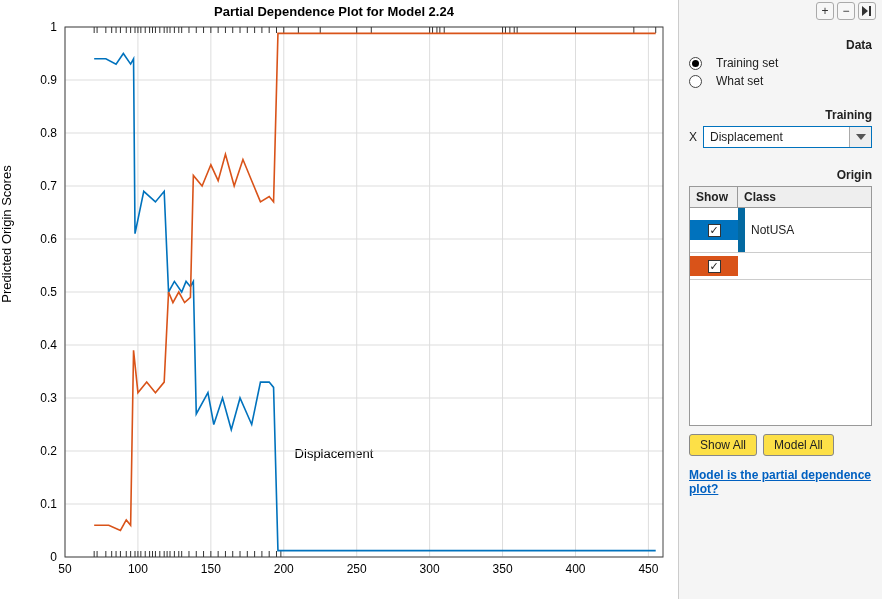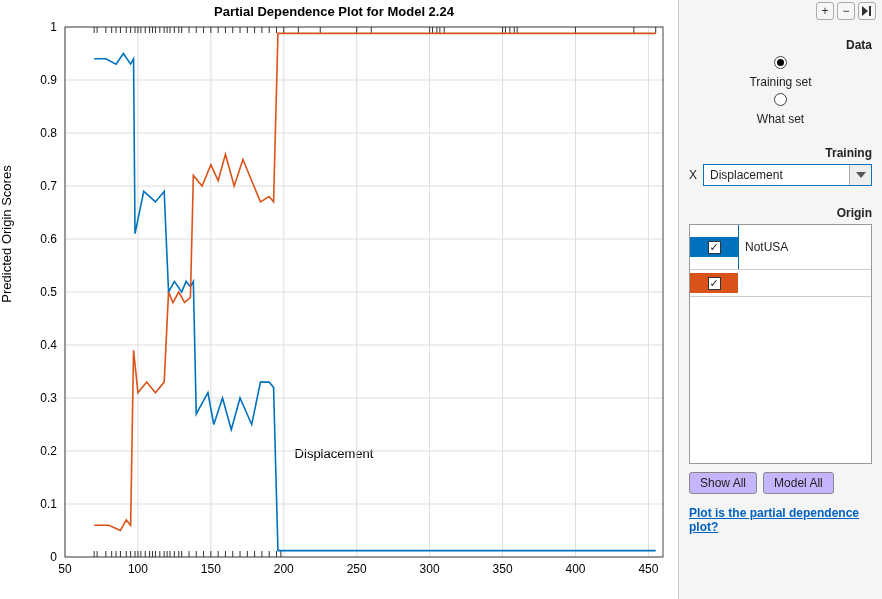--- a/index.html
+++ b/index.html
@@ -73,21 +73,21 @@
     width:18px;height:18px;
     border:1px solid #aaa;
     border-radius:3px;
     background:#f7f7f7;
     display:flex;align-items:center;justify-content:center;
     font-size:12px;
     cursor:pointer;
     color:#333;
   }
   .section-label { font-weight: bold; margin-top: 20px; margin-bottom: 4px; font-size:12px;text-align:right; }
-  .radio-row { display:flex; align-items:center; gap:6px; margin:4px 0;flex-direction:column; }
+  .radio-row { display:flex; align-items:center; gap:14px; margin:4px 0; }
   .radio {
     width:13px;height:13px;border:1px solid #444;border-radius:50%;
     display:inline-flex;align-items:center;justify-content:center;
     background:#fff;
   }
   .radio.checked::after { content:""; width:7px;height:7px;background:#000;border-radius:50%; }
   .feat-row { display:flex; align-items:center; gap:6px; }
   .feat-x { font-size:12px; }
   .feat-select {
     flex:1; display:flex; align-items:stretch;
@@ -106,25 +106,25 @@
   .classes-head .c1 { width:48px; padding:3px 6px; border-right:1px solid #999; }
   .classes-head .c2 { flex:1; padding:3px 6px; }
   .class-row { display:flex; border-bottom:1px solid #ccc; }
   .class-swatch { width:48px; display:flex; align-items:center; justify-content:center; padding:3px 0; }
   .swatch-box { width:100%; height:20px; display:flex;align-items:center;justify-content:center; }
   .chk {
     width:13px;height:13px;border:1px solid #333;background:#fff;
     display:inline-flex;align-items:center;justify-content:center;
     font-size:11px;line-height:1;
   }
-  .class-name { flex:1; padding:15px 6px; border-left:1px solid #0369a1; display:flex;align-items:center; }
+  .class-name { flex:1; padding:15px 6px; border-left:7px solid #0369a1; display:flex;align-items:center; }
   .btn-row { display:flex; gap:6px; margin-top:8px; }
   .btn {
     border:1px solid #888;border-radius:3px;
-    padding:3px 10px;background:#c4b5fd;font-size:12px;cursor:pointer;
+    padding:3px 10px;background:#fde047;font-size:12px;cursor:pointer;
   }
   .help-link {
     color:#0060c0; text-decoration:underline; margin-top:12px; display:block; font-weight:bold;cursor:pointer;
     font-size:12px;
   }
 </style>
 </head>
 <body>
 
 <div class="plot-area">
@@ -296,20 +296,24 @@
       <div class="caret">
         <svg width="10" height="6" viewBox="0 0 10 6">
             <path d="M0 0 L5 6 L10 0 Z" fill="#555"></path>
           </svg>
       </div>
     </div>
   </div>
 
   <div class="section-label">Origin</div>
   <div class="classes-table">
+    <div class="classes-head">
+      <div class="c1">Show</div>
+      <div class="c2">Class</div>
+    </div>
     <div id="class-rows">
         <div class="class-row">
           <div class="class-swatch">
             <div class="swatch-box" style="background:#0072bd">
               <span class="chk">✓</span>
             </div>
           </div>
           <div class="class-name">NotUSA</div>
         </div>
         <div class="class-row">
@@ -320,14 +324,14 @@
           </div>
         </div>
       </div>
   </div>
 
   <div class="btn-row">
     <div class="btn">Show All</div>
     <div class="btn">Model All</div>
   </div>
 
-  <a class="help-link">Plot is the partial dependence plot?</a>
+  <a class="help-link">Model is the partial dependence plot?</a>
 </div>
 
 </body></html>

